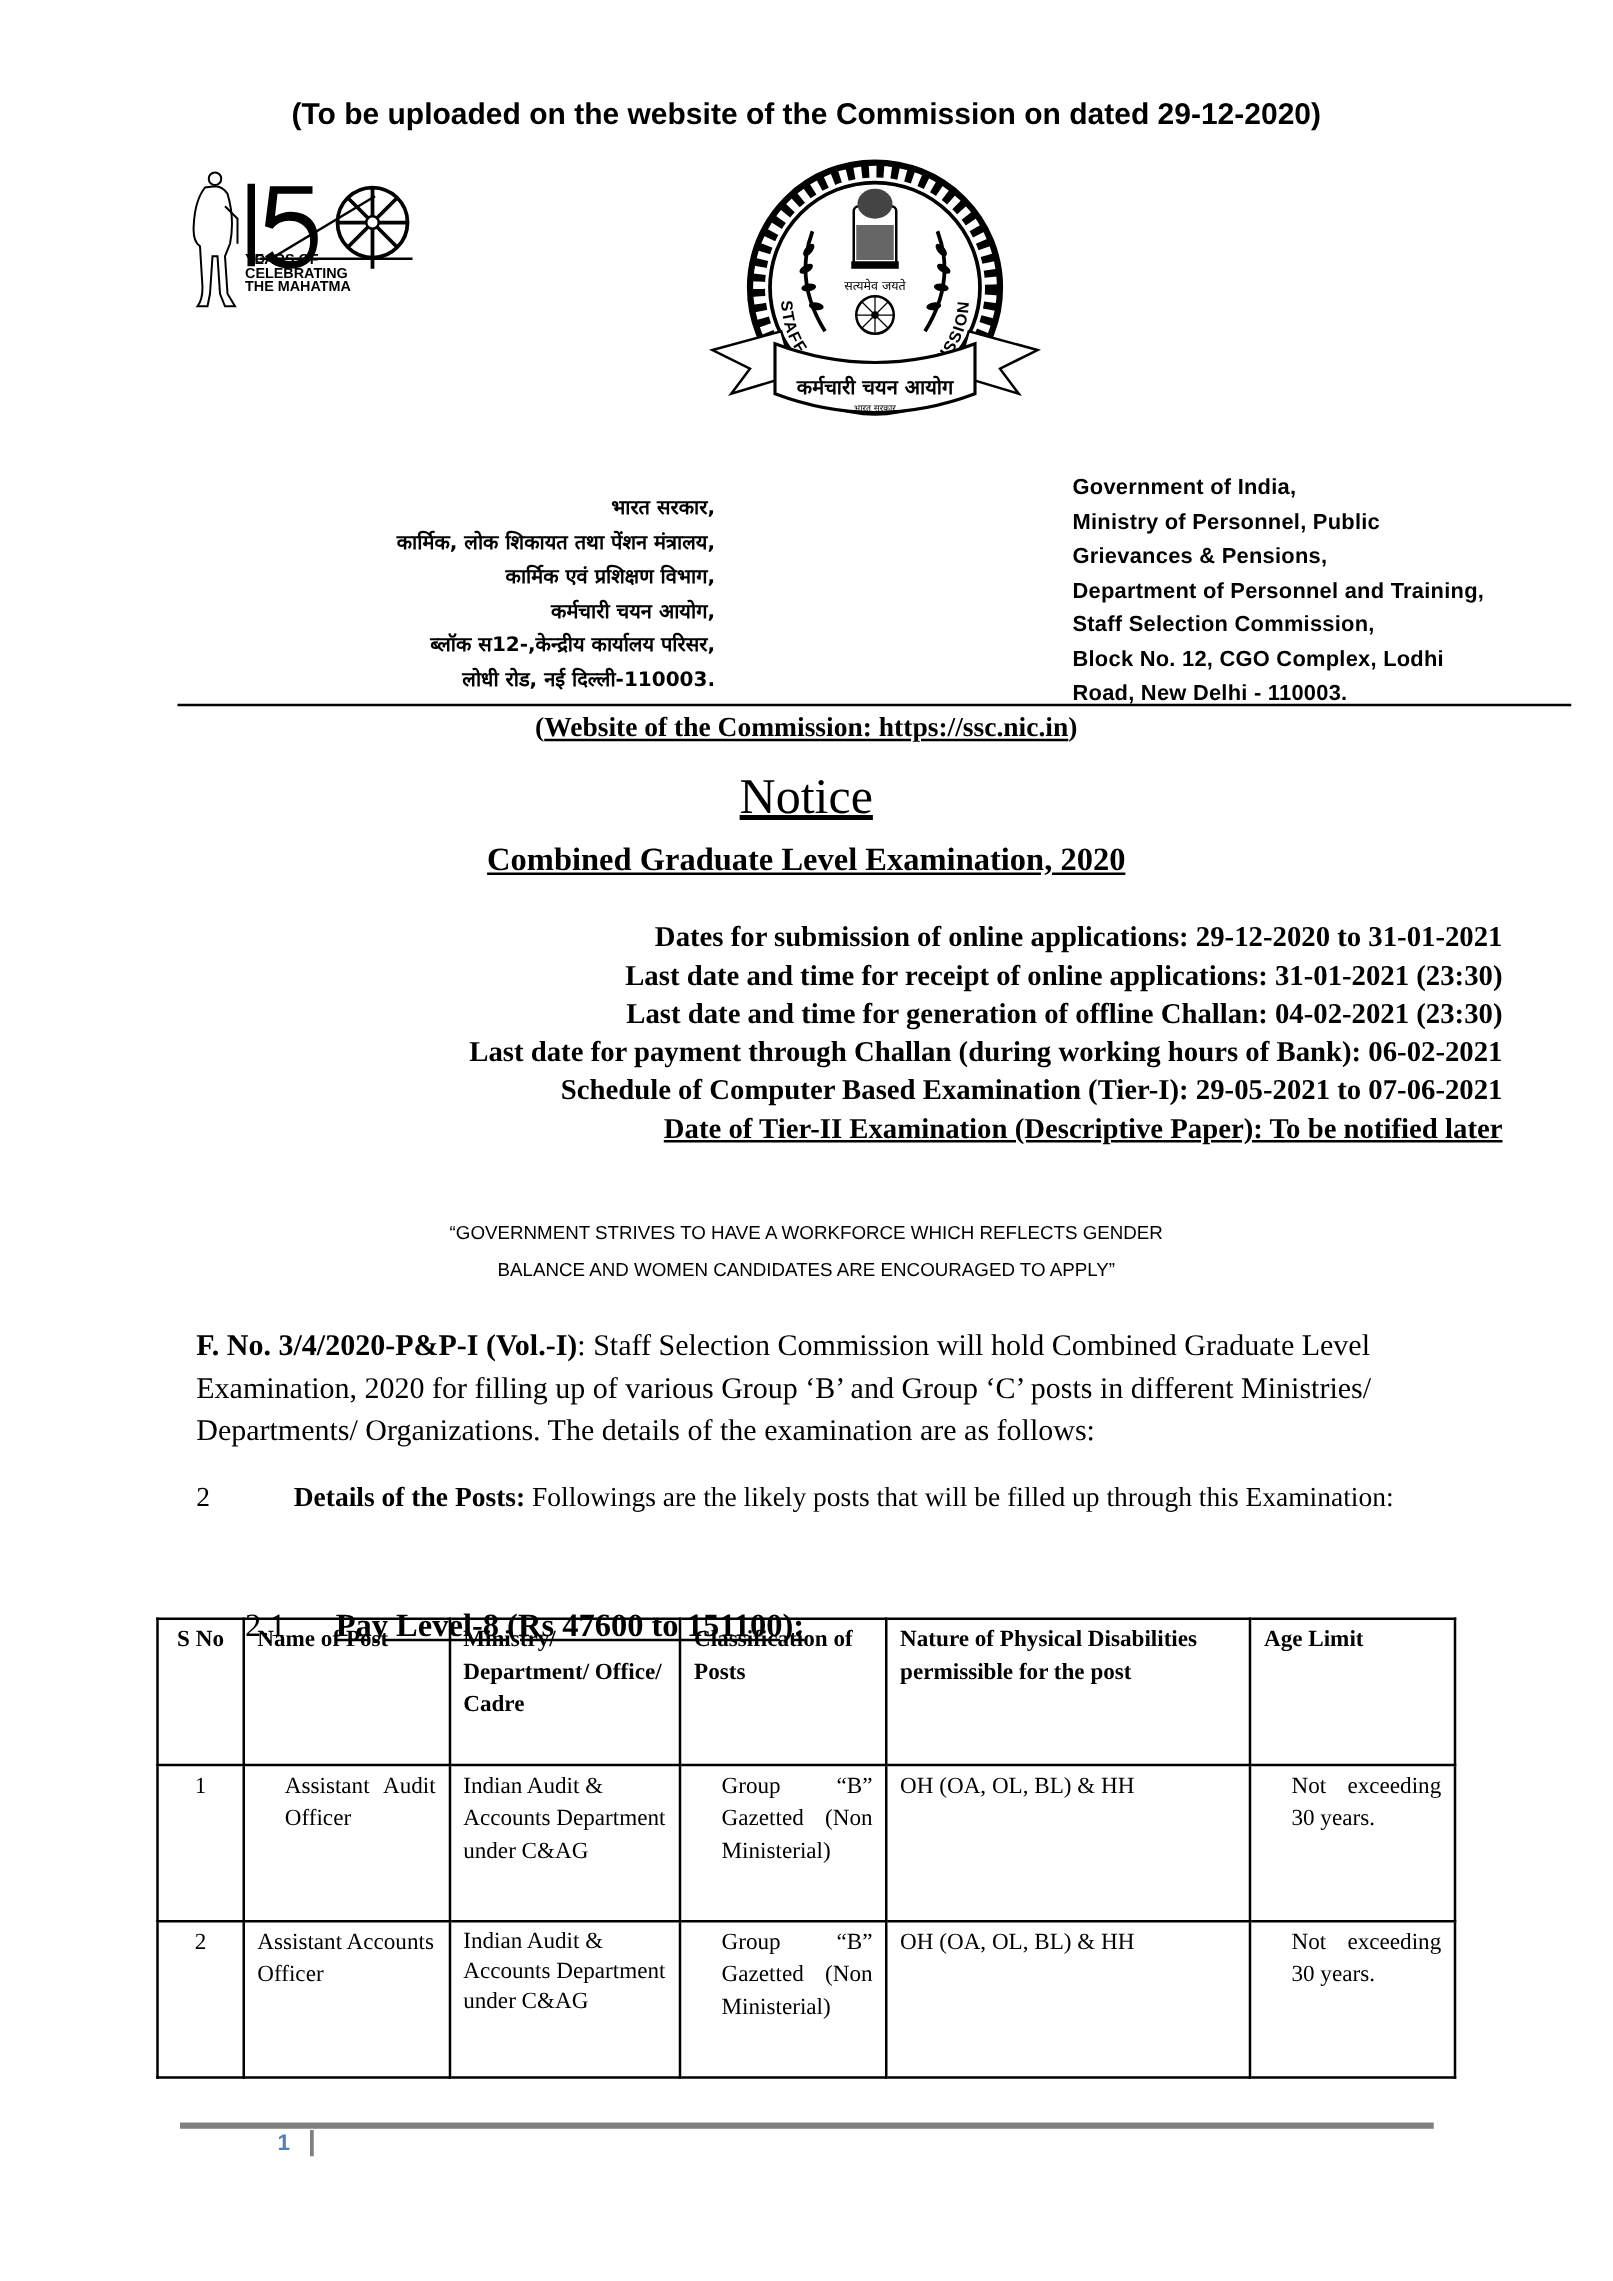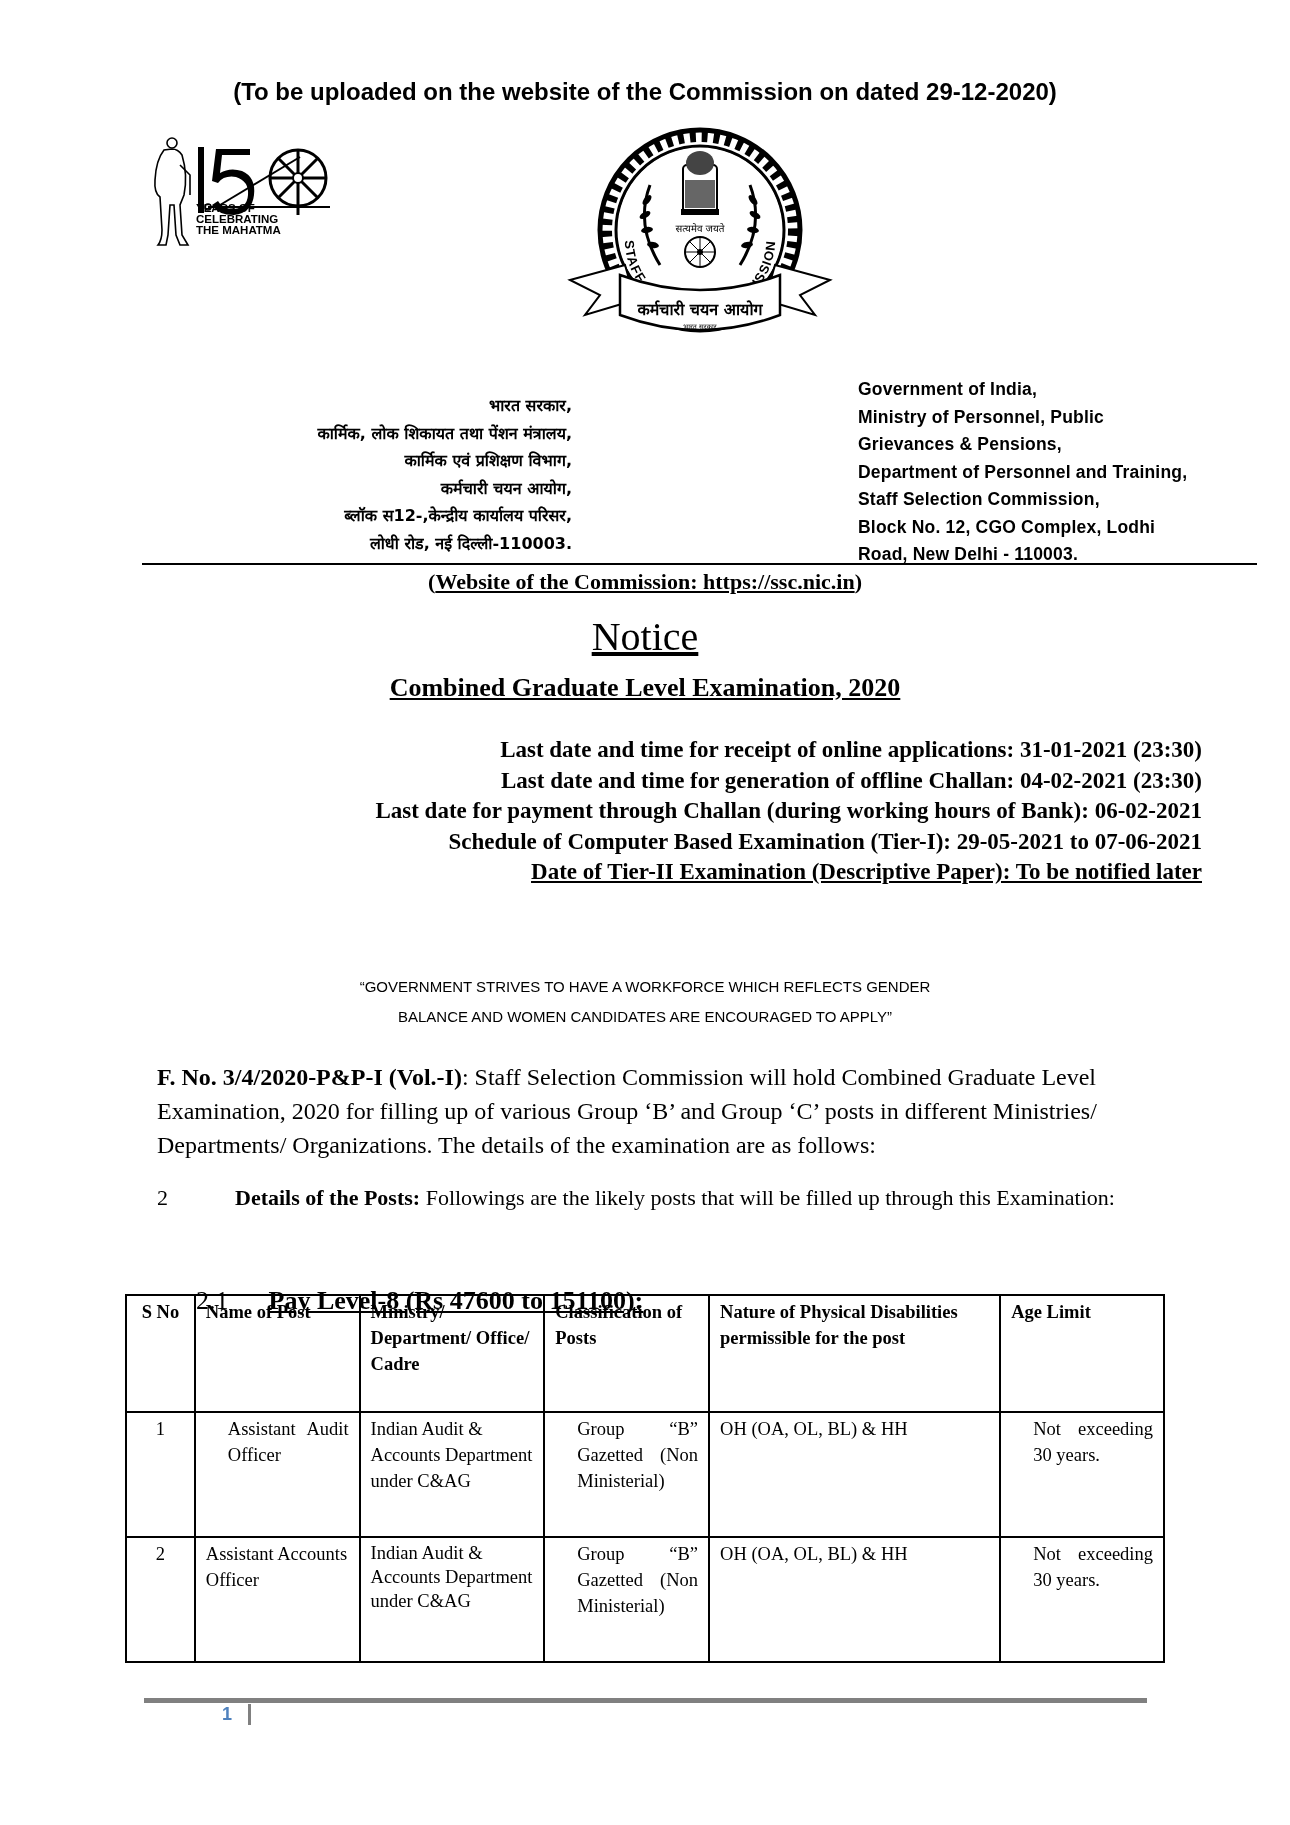--- a/index.html
+++ b/index.html
@@ -168,20 +168,21 @@
 <div class="abs hrule"></div>
 
 <div class="abs website-line">
   <span>(</span><span class="u">Website of the Commission: https://ssc.nic.in</span><span>)</span>
 </div>
 
 <div class="abs notice-title">Notice</div>
 <div class="abs exam-title">Combined Graduate Level Examination, 2020</div>
 
 <div class="abs dates">
+  <div>Dates for submission of online applications: 29-12-2020 to 31-01-2021</div>
   <div>Last date and time for receipt of online applications: 31-01-2021 (23:30)</div>
   <div>Last date and time for generation of offline Challan: 04-02-2021 (23:30)</div>
   <div>Last date for payment through Challan (during working hours of Bank): 06-02-2021</div>
   <div>Schedule of Computer Based Examination (Tier-I):  29-05-2021 to 07-06-2021</div>
   <div class="u">Date of Tier-II Examination (Descriptive Paper): To be notified later</div>
 </div>
 
 <div class="abs slogan">
   <div>“GOVERNMENT STRIVES TO HAVE A WORKFORCE WHICH REFLECTS GENDER</div>
   <div>BALANCE AND WOMEN CANDIDATES ARE ENCOURAGED TO APPLY”</div>

